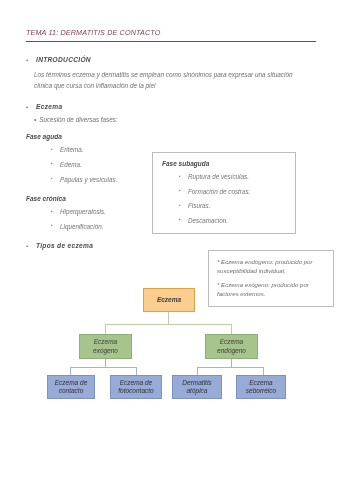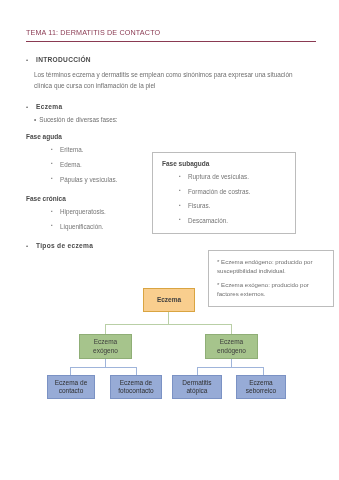--- a/index.html
+++ b/index.html
@@ -15,20 +15,21 @@
     color: #5d5d5d;
     position: relative;
   }
   .page {
     position: relative;
     width: 339px;
     height: 452px;
     background: #ffffff;
     box-sizing: border-box;
     padding: 28px 22px 8px 26px;
+    font-style: italic;
   }
 
   
   .doc-title {
     color: #8a3a52;
     font-size: 7.2px;
     letter-spacing: 0.15px;
     font-weight: 400;
     margin: 0 0 4px 0;
     white-space: nowrap;

